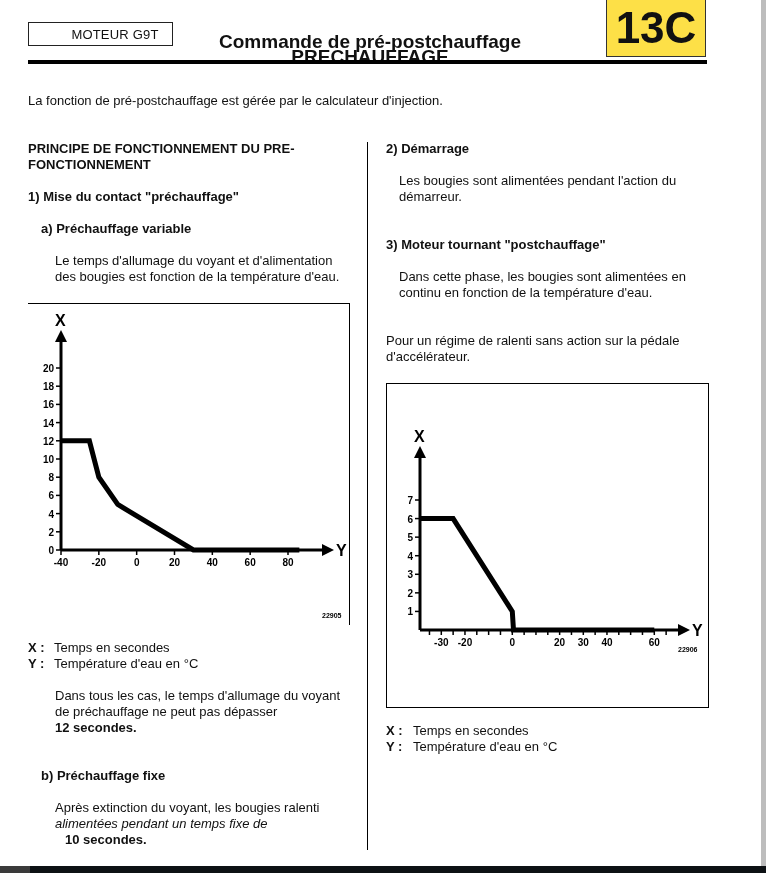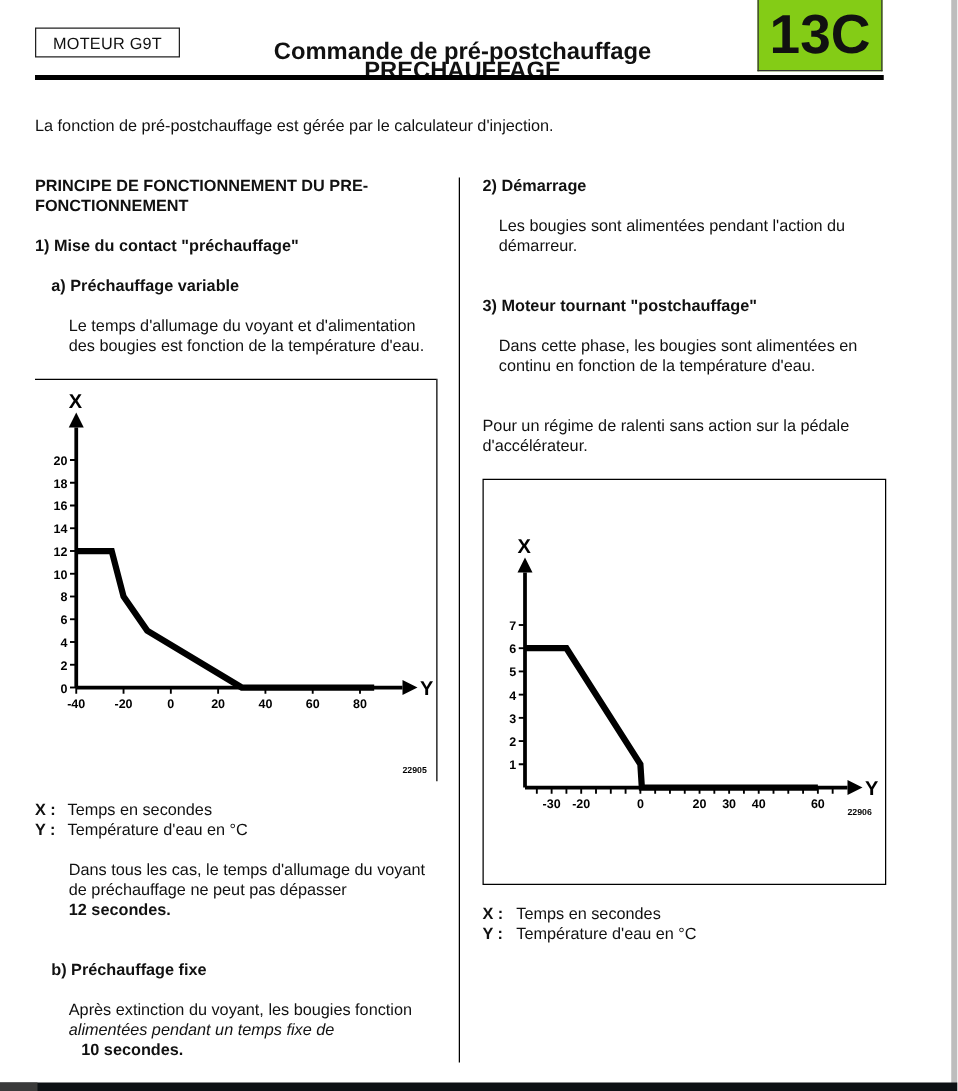--- a/index.html
+++ b/index.html
@@ -5,25 +5,26 @@
   html, body { margin: 0; padding: 0; }
   body {
     width: 766px; height: 873px; position: relative; overflow: hidden;
     background: #ffffff; font-family: "Liberation Sans", sans-serif; color: #111;
   }
   .abs { position: absolute; }
   .engine-box {
     left: 28px; top: 22px; width: 114px; height: 22px; border: 1px solid #222;
     font-size: 13px; display: flex; align-items: center; justify-content: center;
     letter-spacing: 0.2px;
+    padding-left: 29px;
   }
   .title1 { left: 180px; width: 380px; top: 2px; text-align: center; font-weight: bold; font-size: 19px; margin-top: 44px; }
   .title2 { left: 160px; width: 420px; top: 31px; text-align: center; font-weight: bold; font-size: 19px; }
   .badge {
-    left: 606px; top: 0px; width: 98px; height: 56px; background: #84cc16;
+    left: 606px; top: 0px; width: 98px; height: 56px; background: #fde047;
     border: 1px solid #333; border-top: none; font-weight: bold; font-size: 44px;
     display: flex; align-items: center; justify-content: center; color: #111;
   }
   .rule { left: 28px; top: 60px; width: 679px; height: 4px; background: #000; }
   .right-strip { left: 761px; top: 0; width: 5px; height: 873px; background: #bdbdbd; }
   .bottom-bar { left: 0; top: 866px; width: 766px; height: 7px; background: #0d1114; }
   .bottom-bar-left { left: 0; top: 866px; width: 30px; height: 7px; background: #3a3a3a; }
   .col-divider { left: 367px; top: 142px; width: 1px; height: 708px; background: #000; }
   .txt { font-size: 13px; line-height: 16px; }
   .bold { font-weight: bold; }
@@ -113,21 +114,21 @@
 </div>
 <div class="abs txt" style="left:28px; top:656px;">
   <span class="bold" style="display:inline-block; width:26px;">Y :</span><span>Température d'eau en °C</span>
 </div>
 
 <div class="abs txt" style="left:55px; top:688px;">Dans tous les cas, le temps d'allumage du voyant</div>
 <div class="abs txt" style="left:55px; top:704px;">de préchauffage ne peut pas dépasser</div>
 <div class="abs txt bold" style="left:55px; top:720px;">12 secondes.</div>
 
 <div class="abs txt bold" style="left:41px; top:768px;">b) Préchauffage fixe</div>
-<div class="abs txt" style="left:55px; top:800px;">Après extinction du voyant, les bougies fonction</div>
+<div class="abs txt" style="left:55px; top:800px;">Après extinction du voyant, les bougies ralenti</div>
 <div class="abs txt" style="left:55px; top:816px;font-style:italic;">alimentées pendant un temps fixe de</div>
 <div class="abs txt bold" style="left:45px; top:832px;margin-left:20px;">10 secondes.</div>
 
 <div class="abs txt bold" style="left:386px; top:141px;">2) Démarrage</div>
 <div class="abs txt" style="left:399px; top:173px;">Les bougies sont alimentées pendant l'action du</div>
 <div class="abs txt" style="left:399px; top:189px;">démarreur.</div>
 <div class="abs txt bold" style="left:386px; top:237px;">3) Moteur tournant "postchauffage"</div>
 <div class="abs txt" style="left:399px; top:269px;">Dans cette phase, les bougies sont alimentées en</div>
 <div class="abs txt" style="left:399px; top:285px;">continu en fonction de la température d'eau.</div>
 <div class="abs txt" style="left:386px; top:333px;">Pour un régime de ralenti sans action sur la pédale</div>

